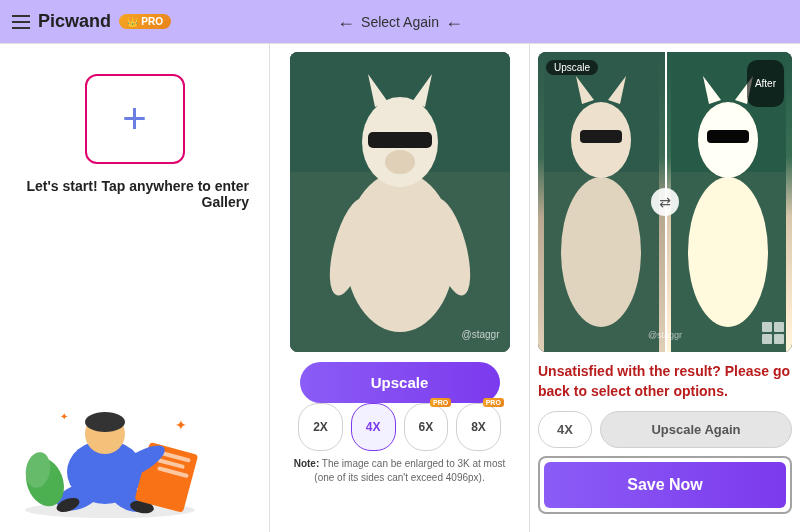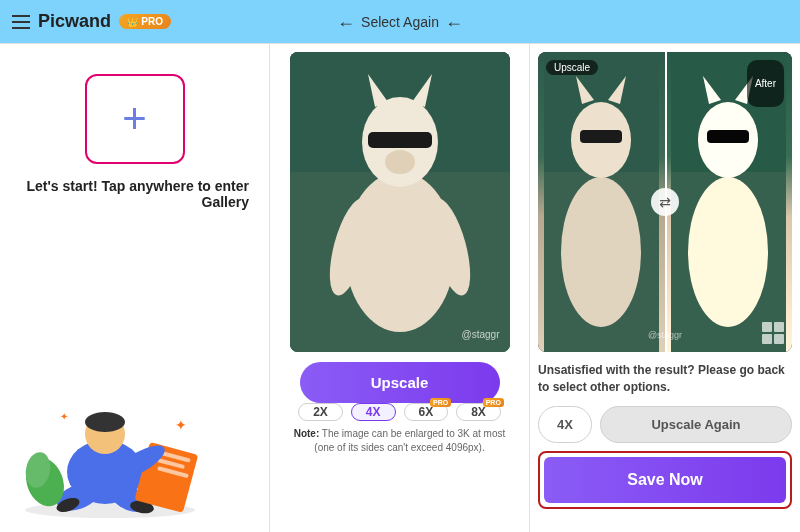--- a/index.html
+++ b/index.html
@@ -11,21 +11,21 @@
       overflow: hidden;
       display: flex;
       flex-direction: column;
     }
 
     
     .header {
       display: flex;
       align-items: center;
       padding: 8px 12px;
-      background: #7dd3fc;
+      background: #c4b5fd;
       border-bottom: 1px solid #e0e0e0;
       height: 44px;
       flex-shrink: 0;
     }
     .header-left {
       display: flex;
       align-items: center;
       gap: 8px;
       flex: 1;
     }
@@ -185,21 +185,21 @@
       font-size: 15px;
       font-weight: 600;
       cursor: pointer;
     }
     .scale-options {
       display: flex;
       gap: 8px;
       margin-bottom: 6px;
     }
     .scale-btn {
-      padding: 1px 14px;
+      padding: 16px 14px;
       border-radius: 20px;
       border: 1.5px solid #d0d0d0;
       background: #fff;
       font-size: 12px;
       font-weight: 600;
       cursor: pointer;
       color: #444;
       position: relative;
     }
     .scale-btn.active {
@@ -306,22 +306,22 @@
       height: 22px;
       display: grid;
       grid-template-columns: 1fr 1fr;
       gap: 2px;
     }
     .grid-icon span {
       background: rgba(255,255,255,0.7);
       border-radius: 1px;
     }
     .unsatisfied-text {
-      font-size: 12px;
-      color: #404040;
+      font-size: 14px;
+      color: #b91c1c;
       font-weight: 600;
       margin-bottom: 10px;
       line-height: 1.4;
     }
     .bottom-actions {
       display: flex;
       gap: 8px;
       align-items: center;
       margin-bottom: 8px;
     }
@@ -340,21 +340,21 @@
       padding: 10px;
       border-radius: 20px;
       border: 1.5px solid #d0d0d0;
       background: #e5e5e5;
       font-size: 13px;
       font-weight: 600;
       cursor: pointer;
       color: #555;
     }
     .save-now-container {
-      border: 2px solid #b91c1c;
+      border: 2px solid #a3a3a3;
       border-radius: 8px;
       padding: 4px;
     }
     .save-now-btn {
       width: 100%;
       padding: 14px;
       background: linear-gradient(90deg, #8B5CF6, #7C3AED);
       color: #fff;
       border: none;
       border-radius: 6px;

